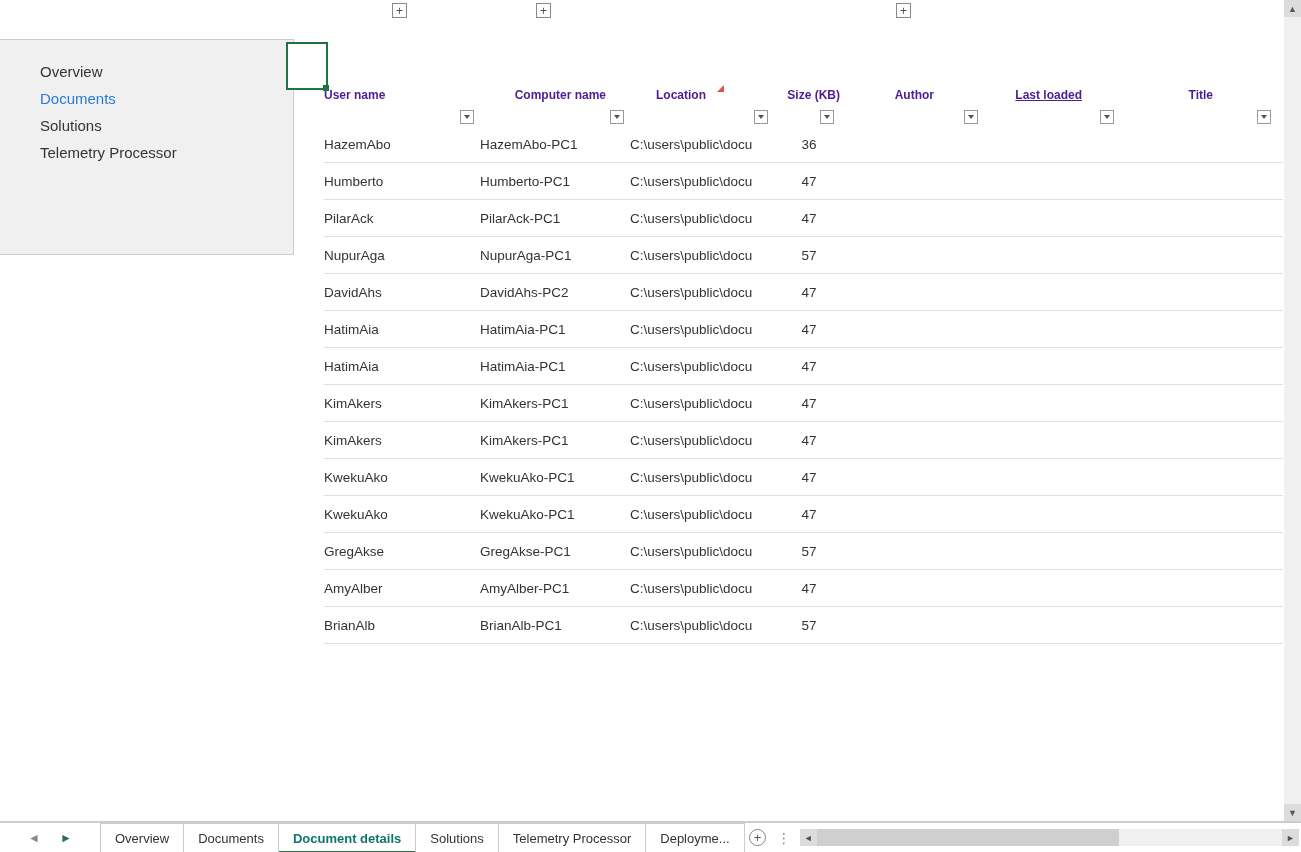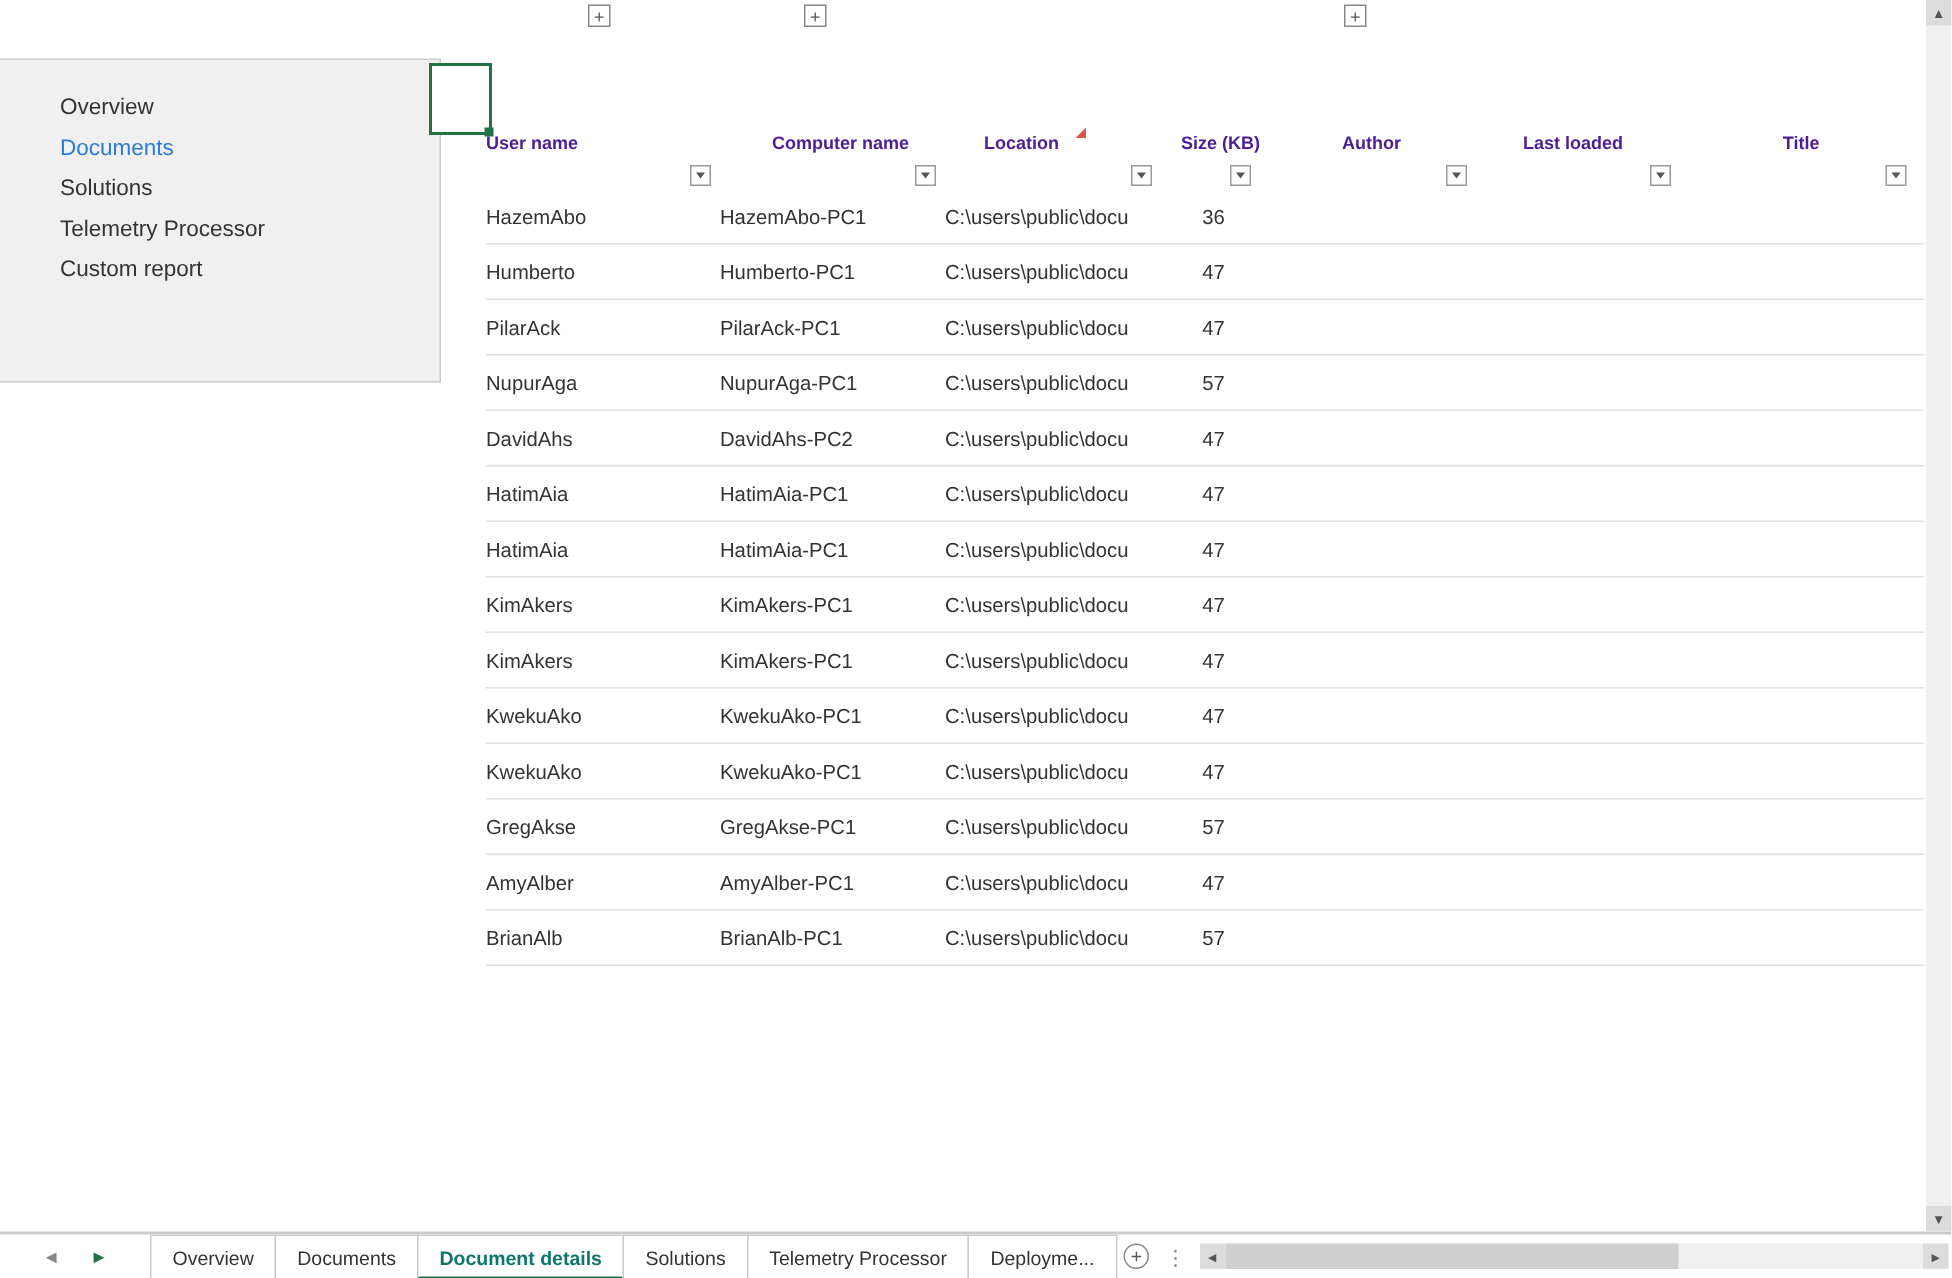--- a/index.html
+++ b/index.html
@@ -83,21 +83,20 @@
 
   <div class="main-row">
 
     <div class="sidebar">
       <div class="sidebar-top"></div>
       <div class="sidebar-nav" style="height:215px; flex:none;">
         <div class="nav-item">Overview</div>
         <div class="nav-item active">Documents</div>
         <div class="nav-item">Solutions</div>
         <div class="nav-item">Telemetry Processor</div>
-        <div class="nav-item">Custom report</div>
       </div>
       <div class="sidebar-below"></div>
     </div>
 
     <div class="content">
       <div class="plus-row">
         <div class="plus-box" style="left:98px">+</div>
         <div class="plus-box" style="left:242px">+</div>
         <div class="plus-box" style="left:602px">+</div>
       </div>
@@ -120,21 +119,21 @@
           </div>
           <div class="th size">
             <div class="lbl">Size (KB)</div>
             <div class="filter-btn"></div>
           </div>
           <div class="th author">
             <div class="lbl" style="padding-right:50px;">Author</div>
             <div class="filter-btn"></div>
           </div>
           <div class="th loaded">
-            <div class="lbl" style="padding-right:38px;">Last loaded</div>
+            <div class="lbl" style="padding-right:38px;text-decoration:underline;">Last loaded</div>
             <div class="filter-btn"></div>
           </div>
           <div class="th title-col">
             <div class="lbl">Title</div>
             <div class="filter-btn"></div>
           </div>
         </div>
         <div class="tbody" id="tbody">
             <div class="row">
               <div class="td user">HazemAbo</div>

